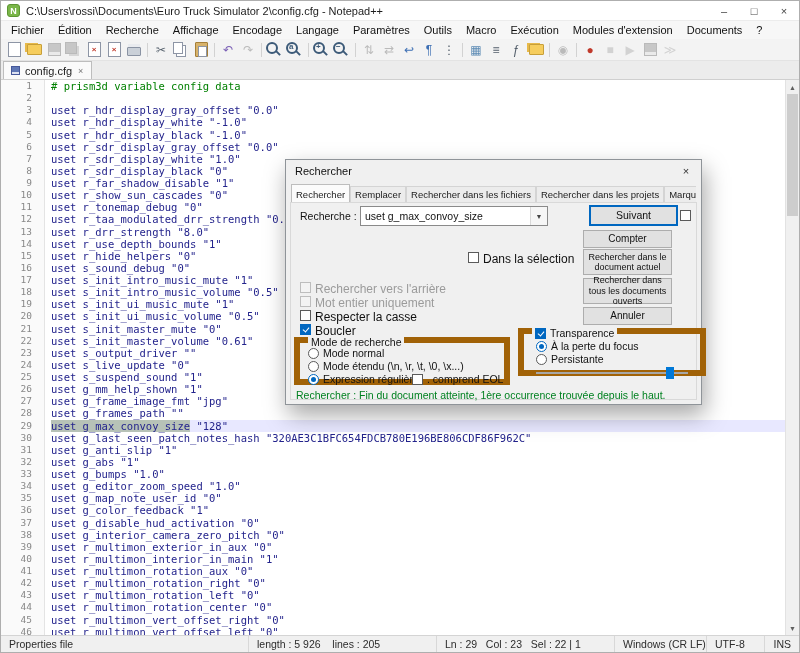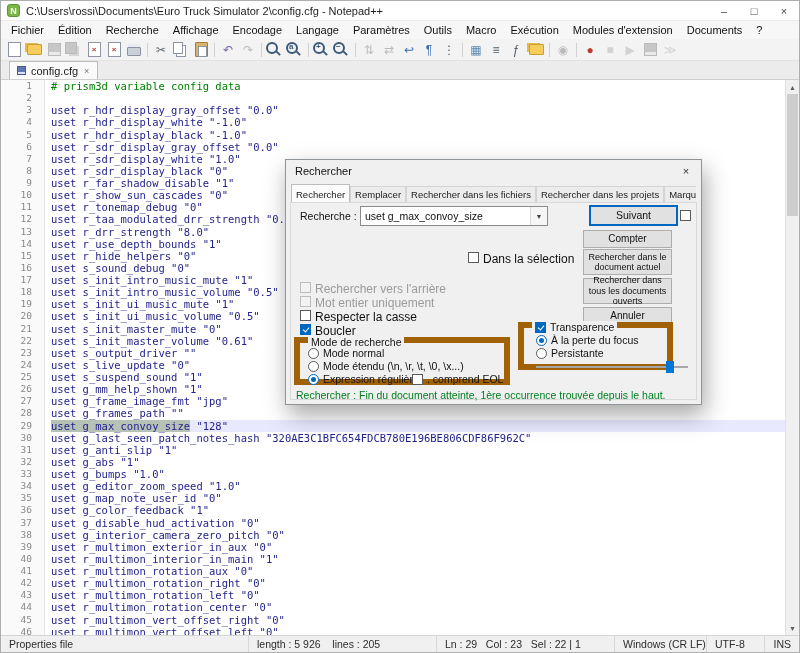--- a/index.html
+++ b/index.html
@@ -31,21 +31,21 @@
   .ic-floppy2::before { content:""; width:10px; height:10px; background:#6d82ba; border:1px solid #4c5f97; box-shadow:3px 3px 0 -1px #9aa8d0; margin:-3px 3px 0 -3px; }
   .ic-printer::before { content:""; width:12px; height:7px; background:#cad0d8; border:1px solid #8a93a3; border-radius:1px; box-shadow:0 -4px 0 -1px #e9ebef; margin-top:3px; }
   .ic-copy::before { content:""; width:8px; height:10px; background:#fff; border:1px solid #8d95a5; box-shadow:3px 3px 0 -1px #fff, 3px 3px 0 0 #8d95a5; margin:-3px 3px 0 -3px; }
   .ic-paste::before { content:""; width:11px; height:13px; background:#d7b26b; border:1px solid #a57f38; border-radius:1px; }
   .ic-paste::after { content:""; position:absolute; width:7px; height:9px; background:#fff; border:1px solid #8d95a5; top:5px; left:6px; }
   .ic-mag::before { content:""; width:8px; height:8px; border:2px solid #3c5a78; border-radius:50%; margin:-3px 3px 0 -3px; }
   .ic-mag::after { content:""; position:absolute; width:6px; height:2px; background:#3c5a78; transform:rotate(45deg); left:9px; top:11px; }
   .ic-mag .g { position:absolute; font-size:8px; font-weight:bold; left:3px; top:2px; color:#3c5a78; }
 
   
-  .tabbar { flex:0 0 18px; background:#ececec; border-bottom:1px solid #cfcfcf; display:flex; align-items:flex-start; padding-left:8px; }
+  .tabbar { flex:0 0 18px; background:#ececec; border-bottom:1px solid #cfcfcf; display:flex; align-items:flex-start; padding-left:2px; }
   .tab { height:18px; background:#fafafa; border:1px solid #bdbdbd; border-bottom:none; display:flex; align-items:center; gap:5px; padding:0 7px; font-size:11px; color:#1b1b1b; }
   .tab-save-icon { width:9px; height:9px; background:#5f77b5; border:1px solid #46589a; box-shadow:inset 0 -3px 0 -1px #dde2f2; }
   .tab-close { font-size:9px; color:#777; padding:0 1px; }
 
   
   .editor { flex:1 1 auto; display:flex; background:#fff; overflow:hidden; position:relative; }
   .gutter { flex:0 0 44px; background:#fafafa; border-right:1px solid #e4e4e4; color:#888; font-family:"DejaVu Sans Mono", monospace; font-size:9.5px; text-align:right; padding:0 12px 0 0; }
   .ln { height:12.13px; line-height:12.13px; }
   .code { flex:1 1 auto; font-family:"DejaVu Sans Mono", monospace; font-size:10.5px; color:#23238c; white-space:pre; padding-left:6px; overflow:hidden; }
   .cl { height:12.13px; line-height:12.13px; }
@@ -100,21 +100,21 @@
   .opt.dis { color:#9b9b9b; }
   .opt.dis .cb { border-color:#bdbdbd; background:#f3f3f3; }
   .opt-insel { left:182px; top:92px; }
   .opt-backward { left:14px; top:122px; }
   .opt-wholeword { left:14px; top:136px; }
   .opt-matchcase { left:14px; top:150px; }
   .opt-wrap { left:14px; top:164px; }
 
   .gbox { position:absolute; border:6px solid #a16207; }
   .gb-mode { left:8px; top:177px; width:216px; height:48px; }
-  .gb-transp { left:232px; top:162px; width:155px; height:48px; }
+  .gb-transp { left:232px; top:168px; width:188px; height:48px; }
   .gb-label { position:absolute; top:-7px; left:8px; background:#f0f0f0; padding:0 3px; font-size:10.5px; color:#111; white-space:nowrap; display:flex; align-items:center; gap:4px; }
   .orel { position:absolute; display:flex; align-items:center; gap:4px; font-size:10.5px; color:#111; white-space:nowrap; }
   .o-normal { left:8px; top:4px; }
   .o-ext { left:8px; top:17px; }
   .o-regex { left:8px; top:30px; }
   .o-eol { left:112px; top:30px; }
   .o-focus { left:12px; top:6px; }
   .o-pers { left:12px; top:19px; }
   .slider { position:absolute; left:12px; top:33px; width:152px; height:12px; }
   .slider .track { position:absolute; left:0; right:0; top:5px; height:2px; background:#a7a7a7; }

